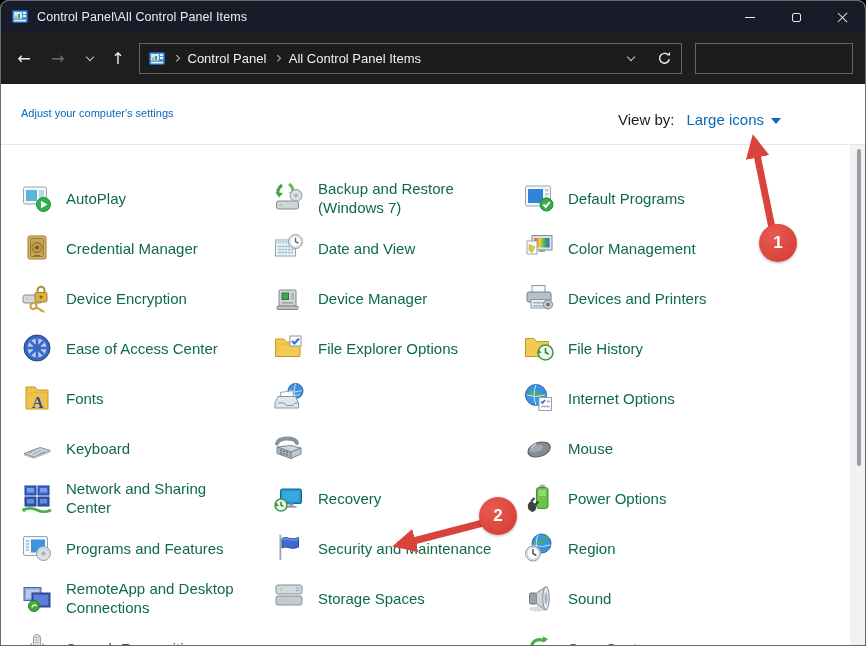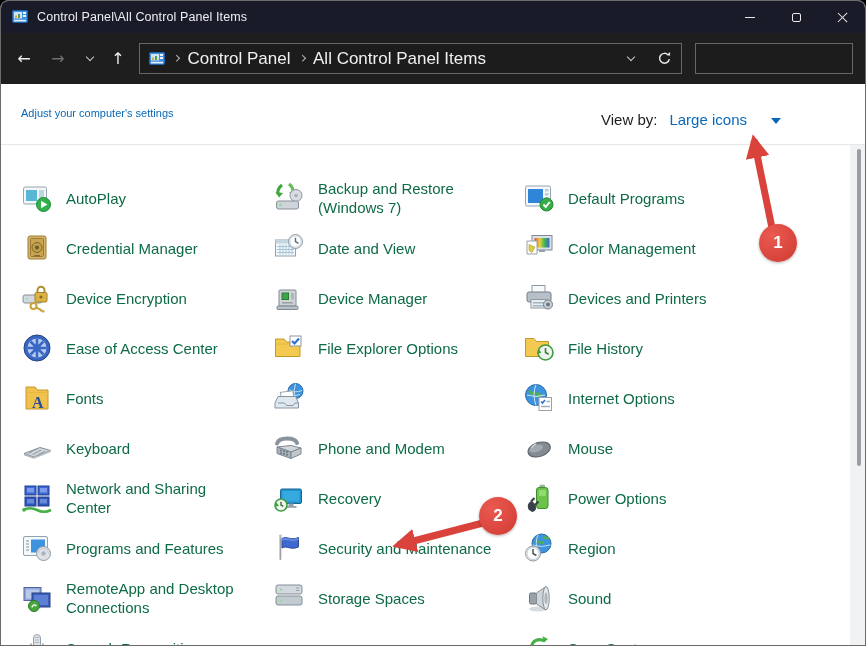--- a/index.html
+++ b/index.html
@@ -34,37 +34,37 @@
   .nav-fwd  { left: 42px; color: #6f6f6f; }
   .nav-recent { left: 74px; }
   .nav-up   { left: 102px; }
   .chev { display: inline-block; width: 6px; height: 6px; border-right: 1.6px solid #c9c9c9;
           border-bottom: 1.6px solid #c9c9c9; transform: rotate(45deg); margin-top: -3px; }
   .chev-right { width: 4.5px; height: 4.5px; border-color: #b4b4b4; transform: rotate(-45deg); margin-top: 0; }
 
   .addressbar { position: absolute; left: 138px; top: 10px; width: 543px; height: 31px;
                 background: #1c1c1c; border: 1px solid #666; display: flex; align-items: center;
                 padding: 0 9px; gap: 9px; cursor: text; }
-  .addressbar .crumb { color: #f0f0f0; font-size: 17px; cursor: pointer; white-space: nowrap; }
+  .addressbar .crumb { color: #f0f0f0; font-size: 13px; cursor: pointer; white-space: nowrap; }
   .addr-right { margin-left: auto; display: flex; align-items: center; gap: 17px; }
   .addr-drop { display: flex; align-items: center; justify-content: center; width: 18px; cursor: pointer; }
 
   .searchbox { position: absolute; left: 694px; top: 10px; width: 158px; height: 31px;
                background: #1c1c1c; border: 1px solid #666; display: flex; align-items: center; }
   .searchbox input { flex: 1; background: transparent; border: none; outline: none;
                      color: #e8e8e8; font-size: 13px; padding: 0 8px; font-family: inherit; }
 
   
   .content { position: absolute; left: 0; top: 83px; width: 100%; height: 563px; background: #fff; }
   .page-header { position: absolute; left: 0; top: 83px; width: 100%; height: 61px;
                  border-bottom: 1px solid #e7e7e7; background: #fff; }
   .page-title { position: absolute; left: 20px; top: 23px; font-size: 11px; color: #0a68b8; }
   .viewby { position: absolute; right: 84px; top: 27px; display: flex; align-items: center; gap: 12px; font-size: 15px; }
   .viewby-label { color: #1d1d1d; }
-  .viewby-value { color: #0a68b8; display: flex; align-items: center; gap: 24px; cursor: pointer; }
+  .viewby-value { color: #0a68b8; display: flex; align-items: center; gap: 7px; cursor: pointer; }
   .tri-down { width: 0; height: 0; border-left: 5px solid transparent; border-right: 5px solid transparent;
               border-top: 6px solid #0a68b8; margin-top: 2px; }
 
   
   .items-col { position: absolute; top: 172px; width: 250px; }
   .col1 { left: 20px; } .col2 { left: 272px; } .col3 { left: 522px; }
   .item { height: 50px; display: flex; align-items: center; gap: 13px; cursor: pointer; }
   .cp-icon { width: 32px; height: 32px; flex: none; }
   .cp-icon svg { width: 32px; height: 32px; display: block; }
   .item-label { font-size: 15px; line-height: 19px; color: #0e6b45; white-space: pre-line; }
@@ -377,21 +377,20 @@
               <path d="M4 15 l0 6.5 l14 5 l0 -6.5 z" fill="#aab2b9" stroke="#7f8891"></path>
               <path d="M18 20 l10 -4 l0 6 l-10 4.5 z" fill="#c0c7cd" stroke="#7f8891"></path>
               <circle cx="8" cy="18.5" r="1" fill="#6b7680"></circle>
               <circle cx="11" cy="19.3" r="1" fill="#6b7680"></circle>
               <circle cx="14" cy="20.1" r="1" fill="#6b7680"></circle>
               <circle cx="8" cy="21.2" r="1" fill="#6b7680"></circle>
               <circle cx="11" cy="22" r="1" fill="#6b7680"></circle>
               <circle cx="14" cy="22.8" r="1" fill="#6b7680"></circle>
             </svg>
           </span>
-          <span class="item-label">Phone and Modem</span>
         </div>
         <div class="item">
           <span class="cp-icon">
             <svg viewBox="0 0 32 32">
               <rect x="7.5" y="7" width="21" height="14.5" rx="1.5" fill="#2193cf" stroke="#17668f"></rect>
               <rect x="9.5" y="9" width="17" height="10.5" fill="#36aadf"></rect>
               <rect x="15.5" y="21.5" width="5" height="2.5" fill="#8fa2ad"></rect>
               <rect x="12.5" y="24" width="11" height="1.8" fill="#8fa2ad"></rect>
               <circle cx="8" cy="23" r="6" fill="#eef5ee" stroke="#3f9b3f" stroke-width="1.6"></circle>
               <path d="M8 19.8 v3.2 l2.3 1.4" stroke="#3f7a3f" stroke-width="1.5" fill="none"></path>

